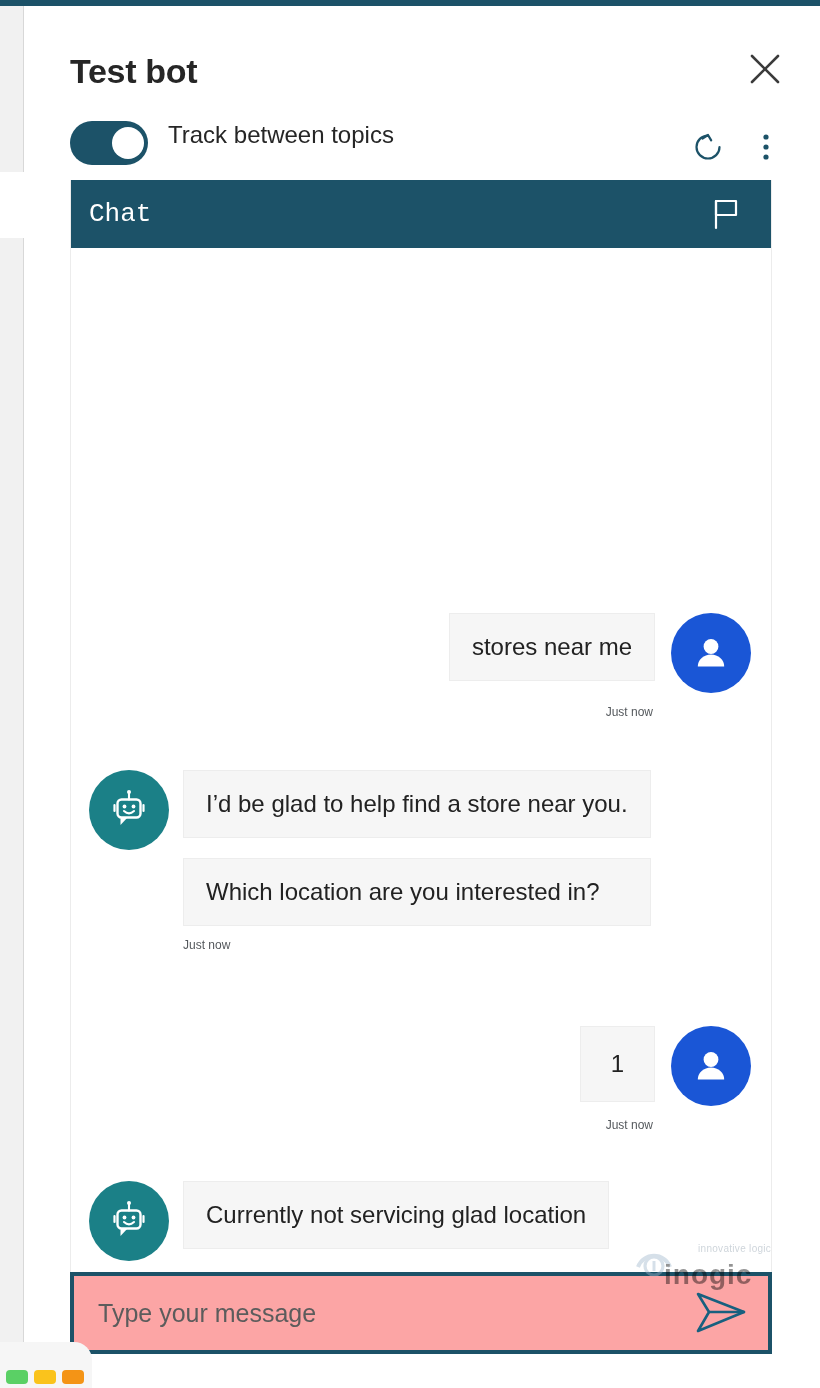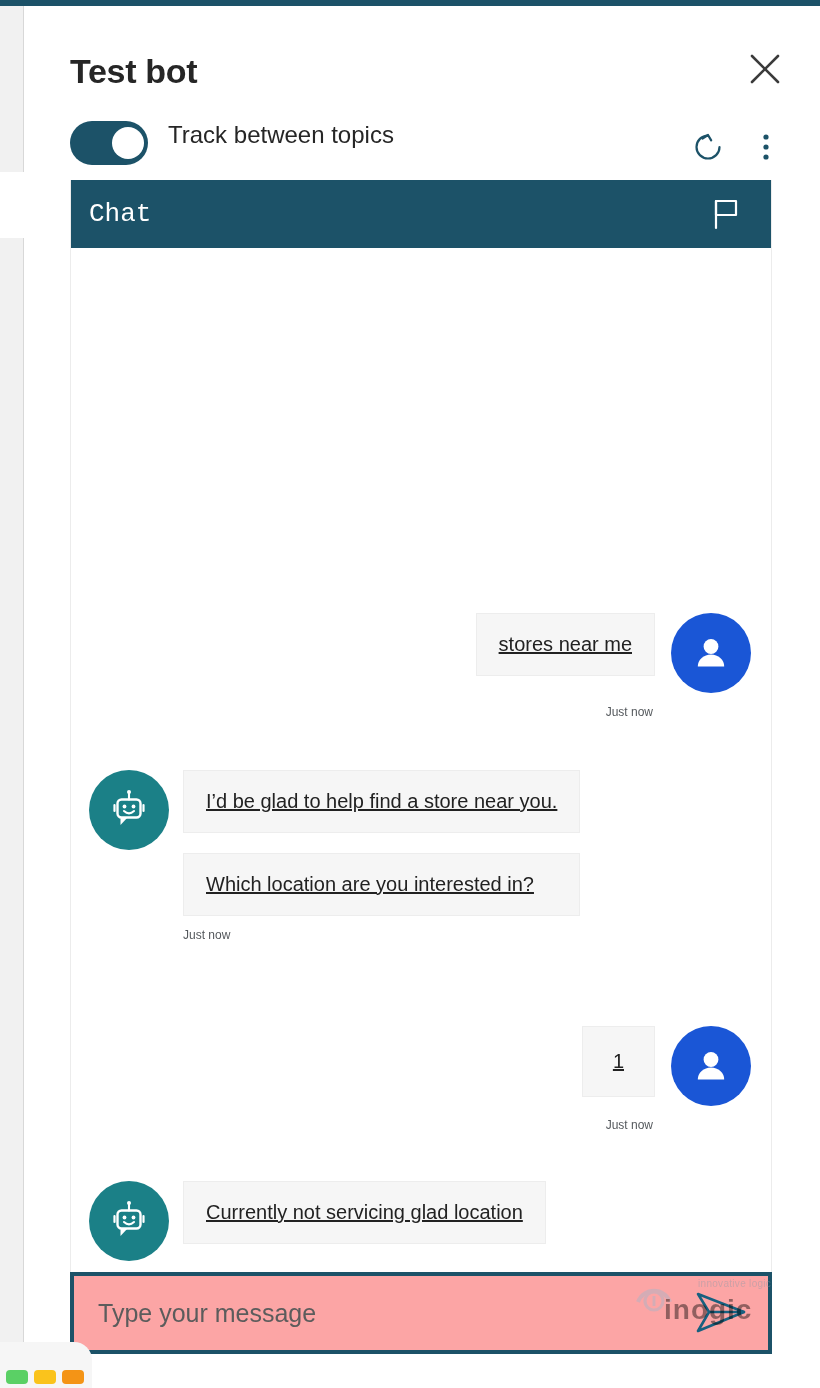--- a/index.html
+++ b/index.html
@@ -171,25 +171,24 @@
     justify-content: center;
   }
   .avatar.user-avatar { background: #1a56d6; margin-left: 16px; }
   .avatar.bot-avatar  { background: #1b8087; margin-right: 14px; }
 
   .bubble-stack { display: flex; flex-direction: column; }
   .bubble {
     background: #f6f6f6;
     border: 1px solid #ededed;
     padding: 18px 22px;
-    font-size: 20px;
+    font-size: 24px;
     color: #222222;
     line-height: 1.25;
     max-width: 560px;
-    text-decoration: underline;
   }
   .bubble + .bubble { margin-top: 20px; }
   .bubble.narrow { padding: 22px 30px; }
 
   .timestamp {
     font-size: 12px;
     color: #54585c;
     margin-top: 12px;
   }
   .ts-right { text-align: right; padding-right: 118px; }
@@ -223,21 +222,21 @@
     display: flex;
     align-items: center;
     justify-content: center;
     cursor: pointer;
     flex: 0 0 auto;
   }
 
   
   #watermark {
     position: absolute;
-    left: 640px; top: 1264px;
+    left: 640px; top: 1229px;
     width: 150px; height: 62px;
     pointer-events: none;
     opacity: 0.42;
   }
   #watermark .wm-text {
     position: absolute;
     left: 24px; top: 30px;
     font-size: 28px;
     font-weight: bold;
     letter-spacing: 1px;

